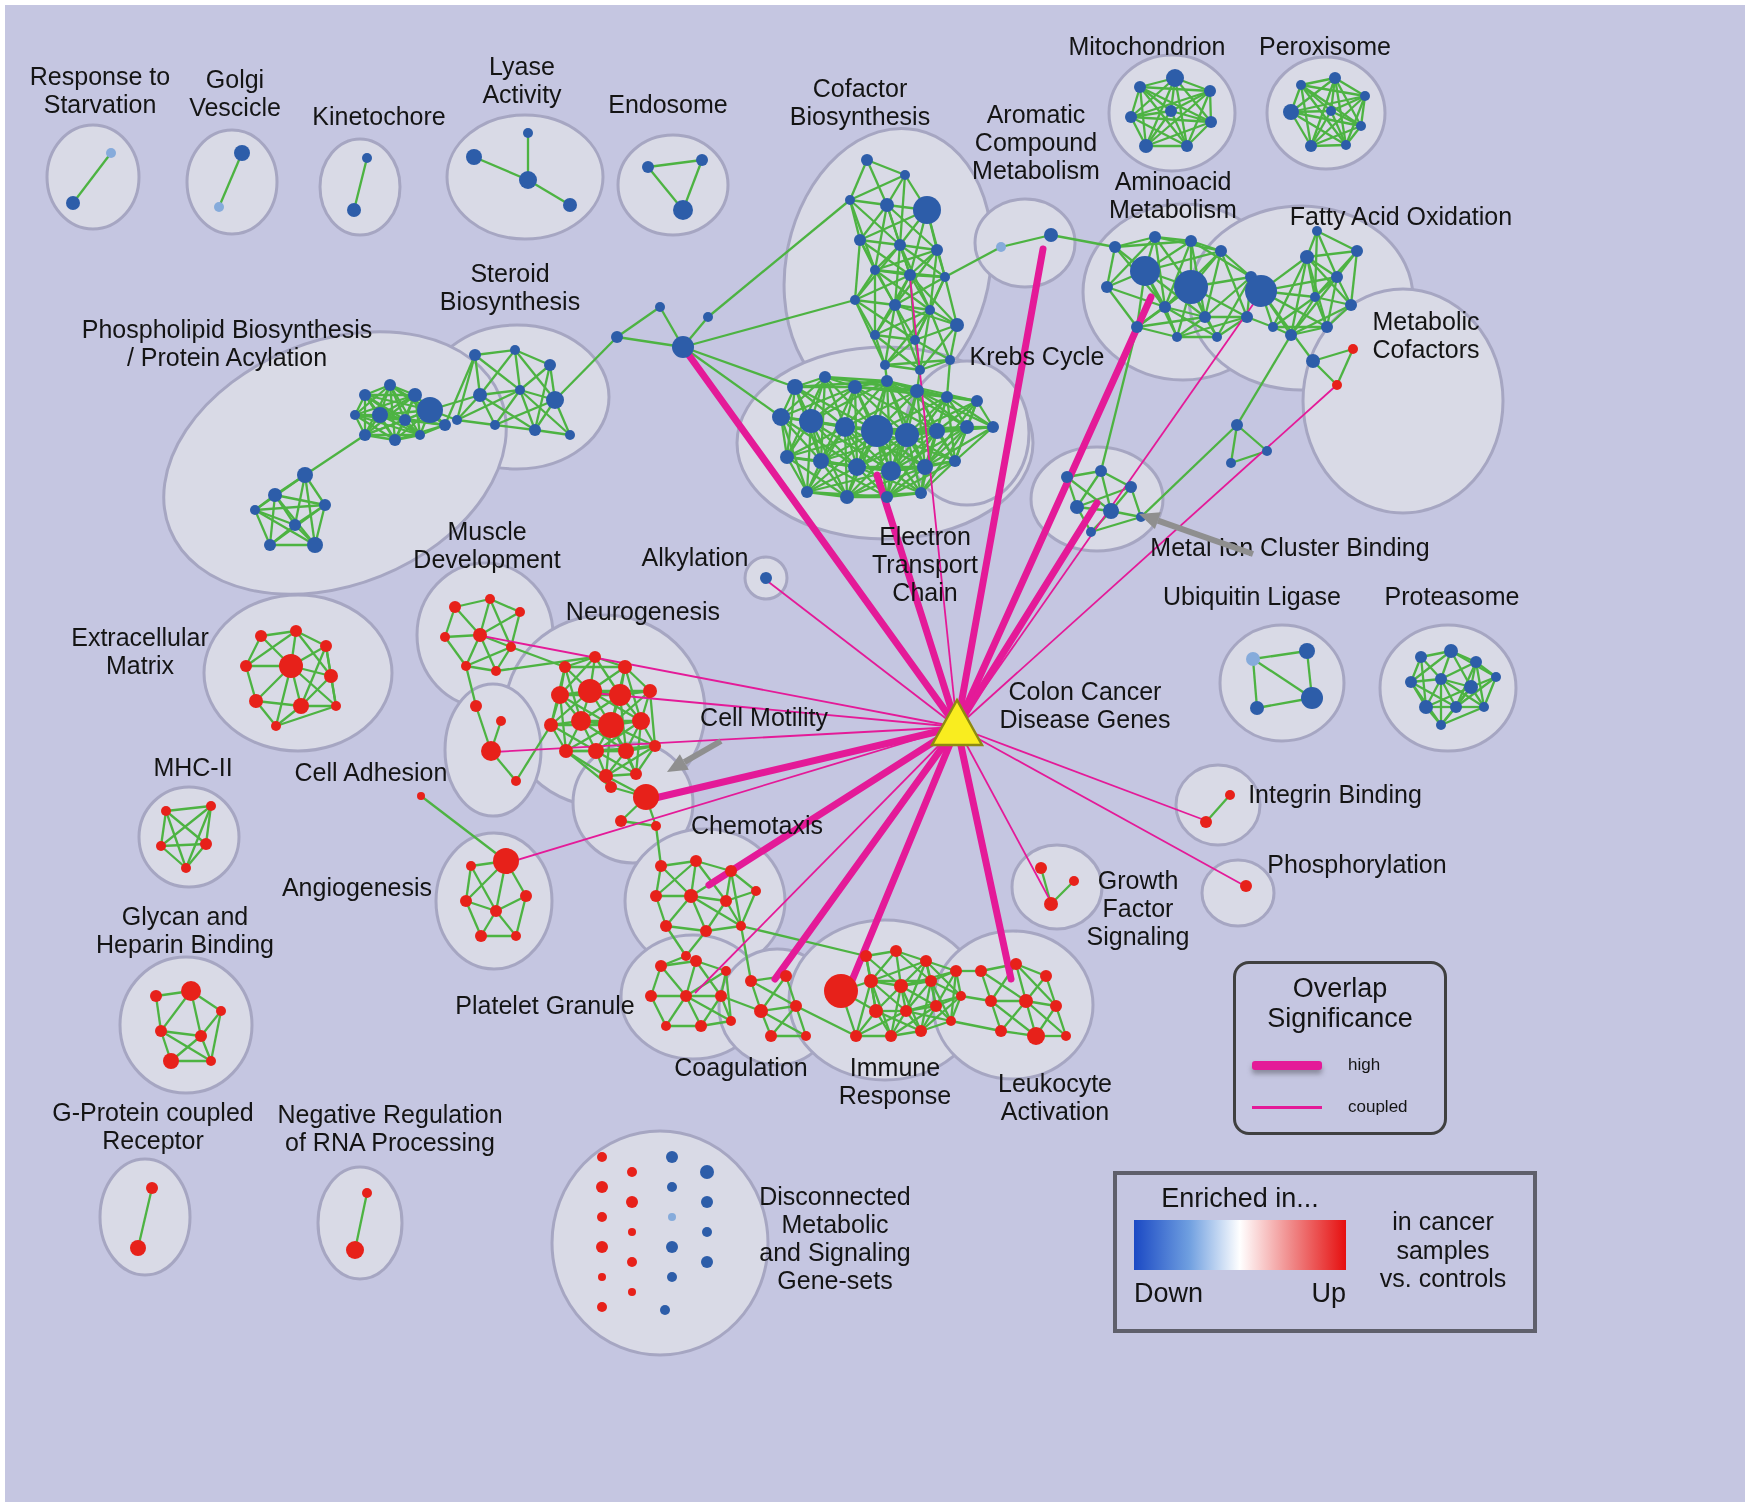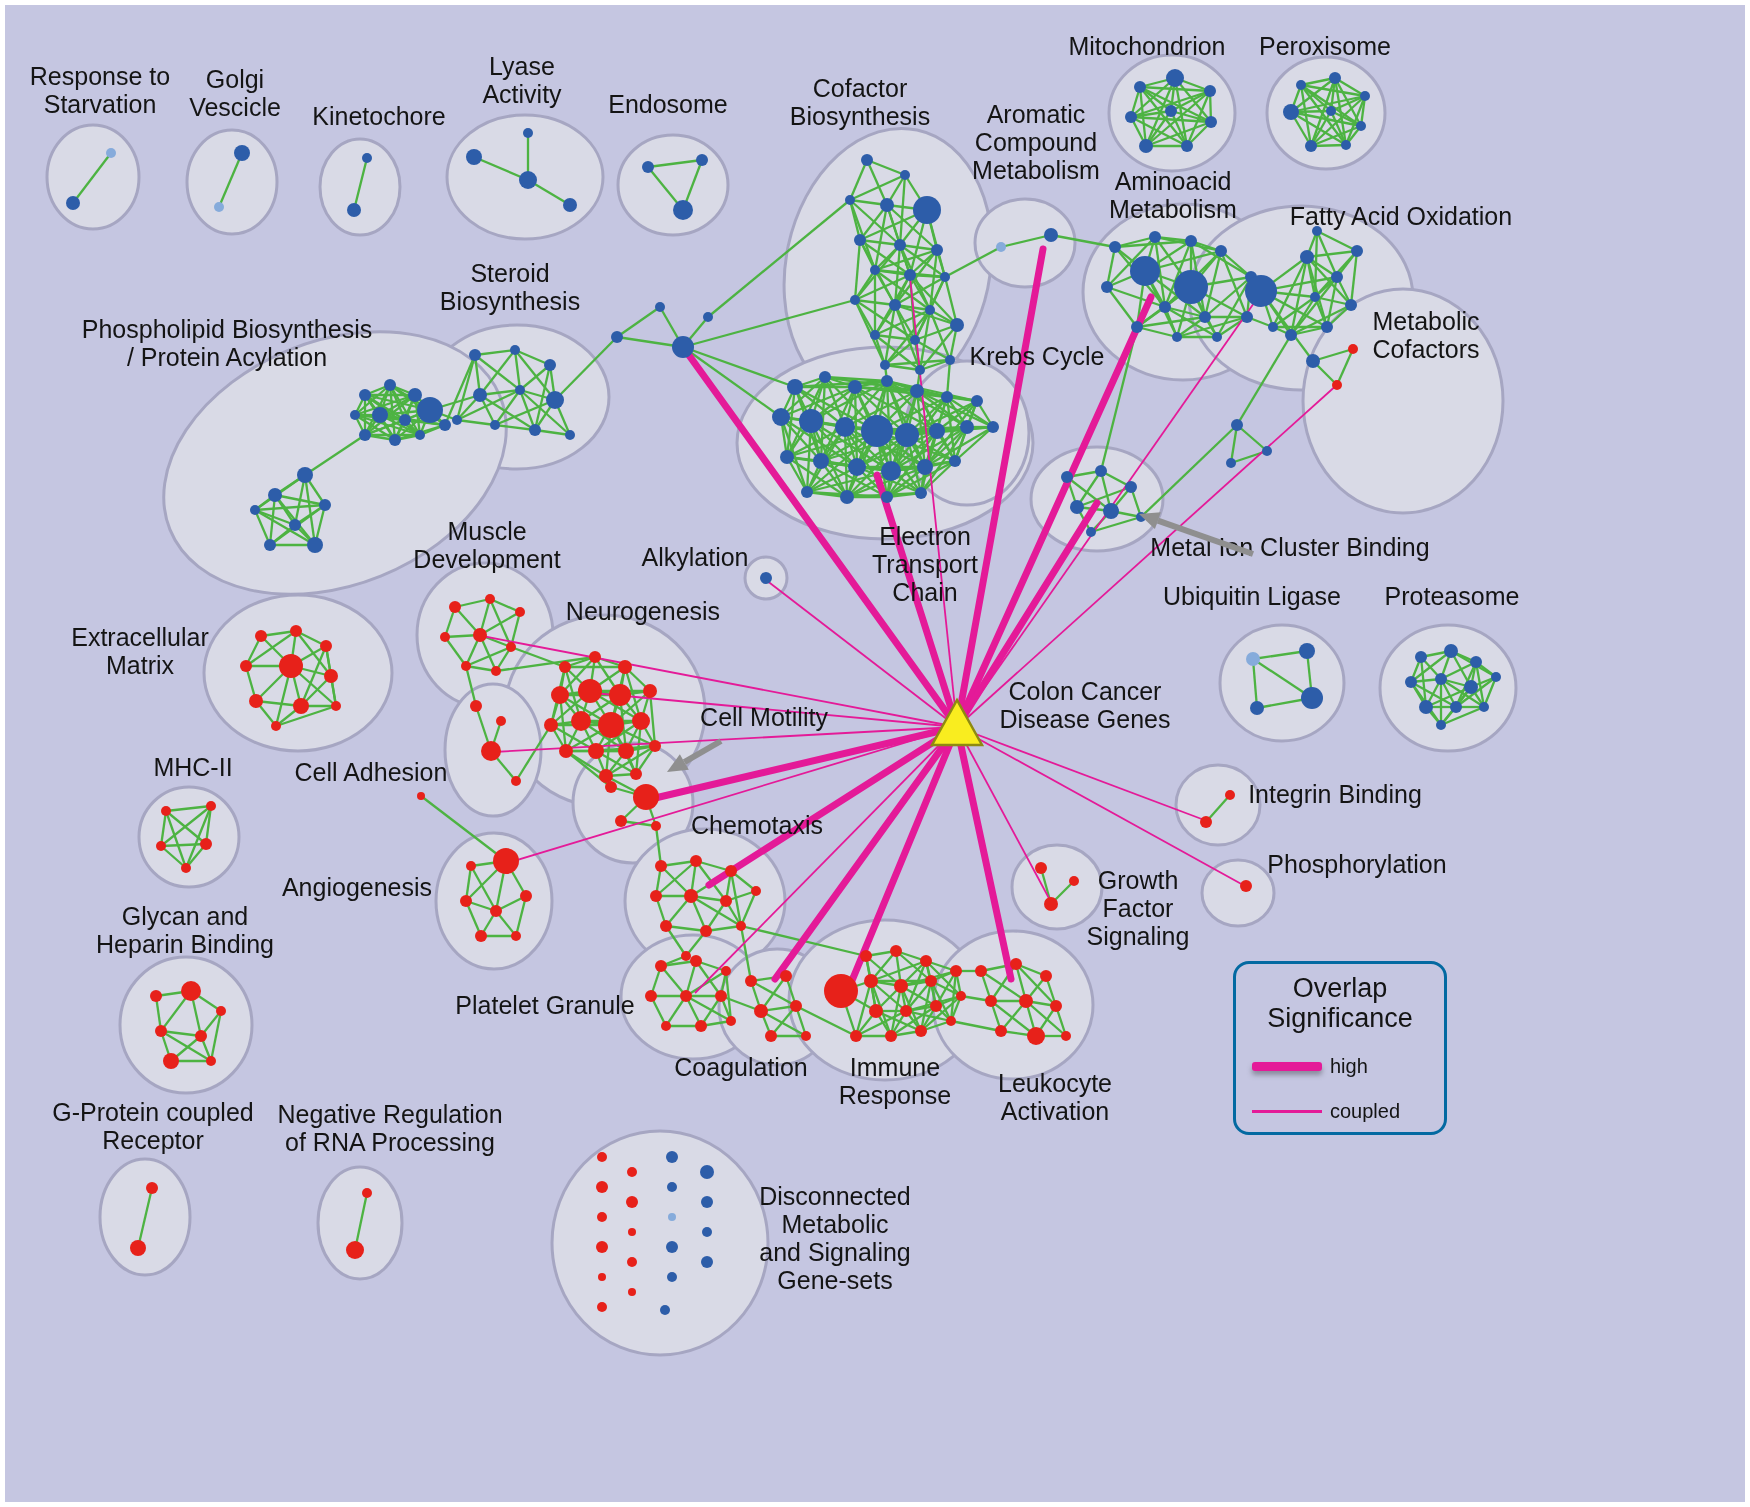--- a/index.html
+++ b/index.html
@@ -1,24 +1,24 @@
 <!DOCTYPE html>
 <html><head>
 <meta charset="utf-8">
 <style>
   *{margin:0;padding:0;box-sizing:border-box;}
   body{font-family:"Liberation Sans","DejaVu Sans",sans-serif;background:#ffffff;color:#151515;}
   .canvas{position:relative;width:1750px;height:1507px;background:#c5c6e1;border:5px solid #ffffff;overflow:hidden;}
   svg.map{position:absolute;left:0;top:0;}
   svg text{font-family:"Liberation Sans","DejaVu Sans",sans-serif;fill:#141414;}
   .legend{position:absolute;color:#141414;}
-  .legend-overlap{left:1228px;top:956px;width:214px;height:174px;border:3px solid #0369a1;border-radius:16px;
+  .legend-overlap{left:1228px;top:956px;width:214px;height:174px;border:3px solid #404040;border-radius:16px;
      display:flex;flex-direction:column;align-items:center;padding-top:10px;}
   .lo-title{font-size:27px;line-height:1.1;text-align:center;white-space:pre-line;}
-  .lo-row{width:100%;display:flex;align-items:center;gap:8px;padding:0 16px;margin-top:22px;font-size:20px;}
+  .lo-row{width:100%;display:flex;align-items:center;gap:26px;padding:0 16px;margin-top:22px;font-size:17px;}
   .line-high{width:70px;height:9px;background:#e41a98;border-radius:3px;box-shadow:0 4px 5px rgba(80,80,90,.5);flex:0 0 auto;}
   .line-moderate{width:70px;height:3px;background:#e41a98;flex:0 0 auto;}
   .legend-enriched{left:1108px;top:1166px;width:424px;height:162px;border:4px solid #5f5f6b;padding:8px 12px;display:flex;gap:14px;}
   .le-left{width:222px;display:flex;flex-direction:column;align-items:center;}
   .le-title{font-size:27px;margin-bottom:6px;}
   .gradient-bar{width:212px;height:50px;background:linear-gradient(to right,#1b49c4 0%,#6f9fe0 26%,#ffffff 50%,#f08a8a 74%,#e60f0f 100%);}
   .le-downup{width:212px;display:flex;justify-content:space-between;font-size:27px;margin-top:8px;}
   .le-side{font-size:25px;line-height:1.14;white-space:pre-line;text-align:center;margin-top:24px;flex:1;}
 </style>
 </head>
@@ -1345,13 +1345,26 @@
     <div class="lo-row">
       <span class="line-high"></span>
       <span>high</span>
     </div>
     <div class="lo-row">
       <span class="line-moderate"></span>
       <span>coupled</span>
     </div>
   </div>
 
+  <div class="legend legend-enriched">
+    <div class="le-left">
+      <div class="le-title">Enriched in...</div>
+      <div class="gradient-bar"></div>
+      <div class="le-downup">
+        <span>Down</span>
+        <span>Up</span>
+      </div>
+    </div>
+    <div class="le-side">in cancer
+samples
+vs. controls</div>
+  </div>
 </div>
 
 </body></html>

